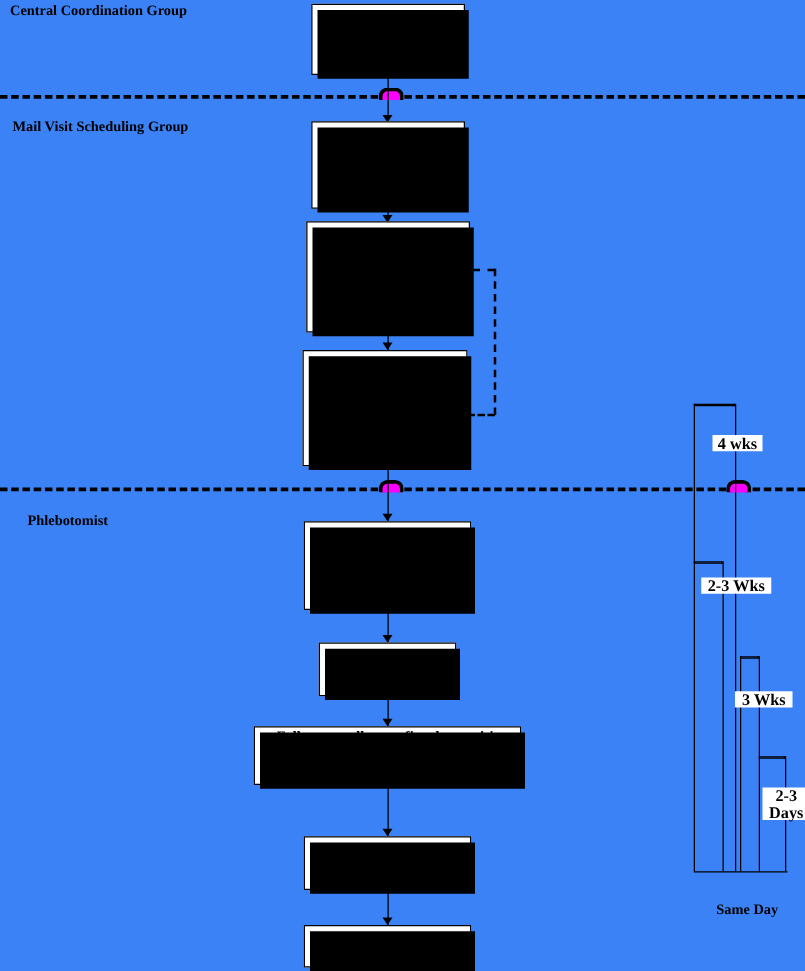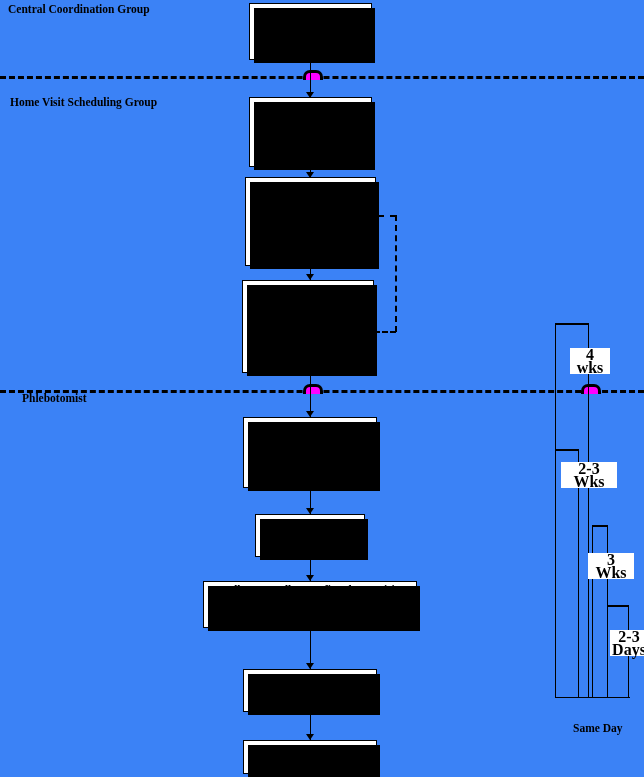--- a/index.html
+++ b/index.html
@@ -125,21 +125,21 @@
     width: 1px;
     background: #000000;
     z-index: 2;
   }
   .tl-label {
     position: absolute;
     background: #ffffff;
     color: #000000;
     font-family: "Liberation Serif", serif;
     font-weight: bold;
-    font-size: 16px;
+    font-size: 13px;
     line-height: 13px;
     text-align: center;
     padding: 0 2px;
     white-space: pre-line;
     z-index: 7;
   }
   .same-day {
     position: absolute;
     color: #000000;
     font-family: "Liberation Serif", serif;
@@ -169,22 +169,22 @@
 <div id="canvas">
 
   <div class="lane-sep" style="top:76px;"></div>
   <div class="lane-hump" style="left:303px; top:70px;"></div>
 
   <div class="lane-sep" style="top:390px;"></div>
   <div class="lane-hump" style="left:303px; top:384px;"></div>
   <div class="lane-hump" style="left:581px; top:384px;"></div>
 
   <div class="lane-label" style="left:8px; top:3px;">Central Coordination Group</div>
-  <div class="lane-label" style="left:10px; top:96px;">Home Visit Scheduling Group</div>
-  <div class="lane-label" style="left:22px; top:392px;">Phlebotomist</div>
+  <div class="lane-label" style="left:10px; top:96px;">Mail Visit Scheduling Group</div>
+  <div class="lane-label" style="left:22px; top:411px;">Phlebotomist</div>
 
   <div class="vline" style="left:310px; top:60px;  height:37px;"></div>
   <div class="arrowhead" style="left:306px; top:92px;"></div>
 
   <div class="vline" style="left:310px; top:167px; height:11px;"></div>
   <div class="arrowhead" style="left:306px; top:172px;"></div>
 
   <div class="vline" style="left:310px; top:266px; height:14px;"></div>
   <div class="arrowhead" style="left:306px; top:274px;"></div>
 

